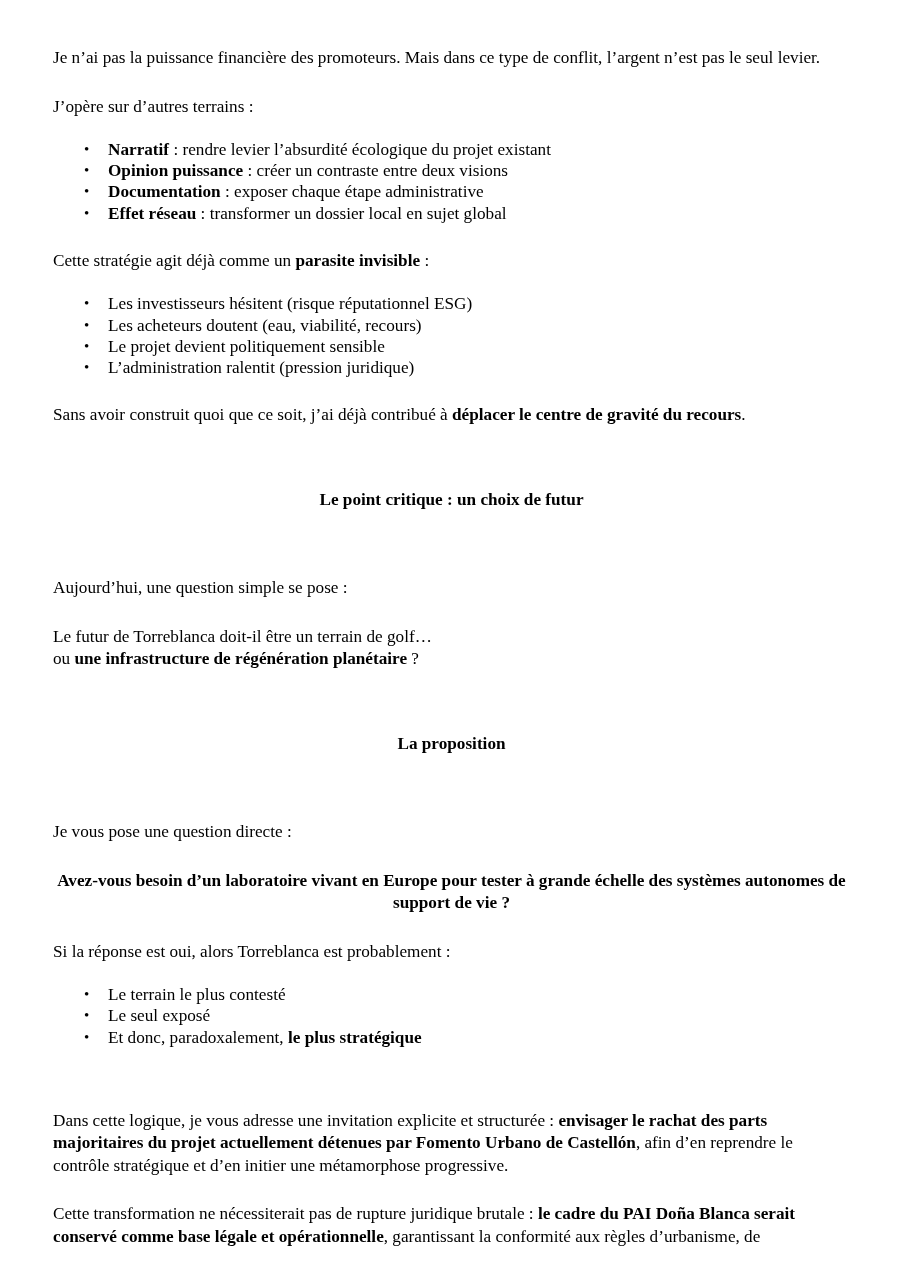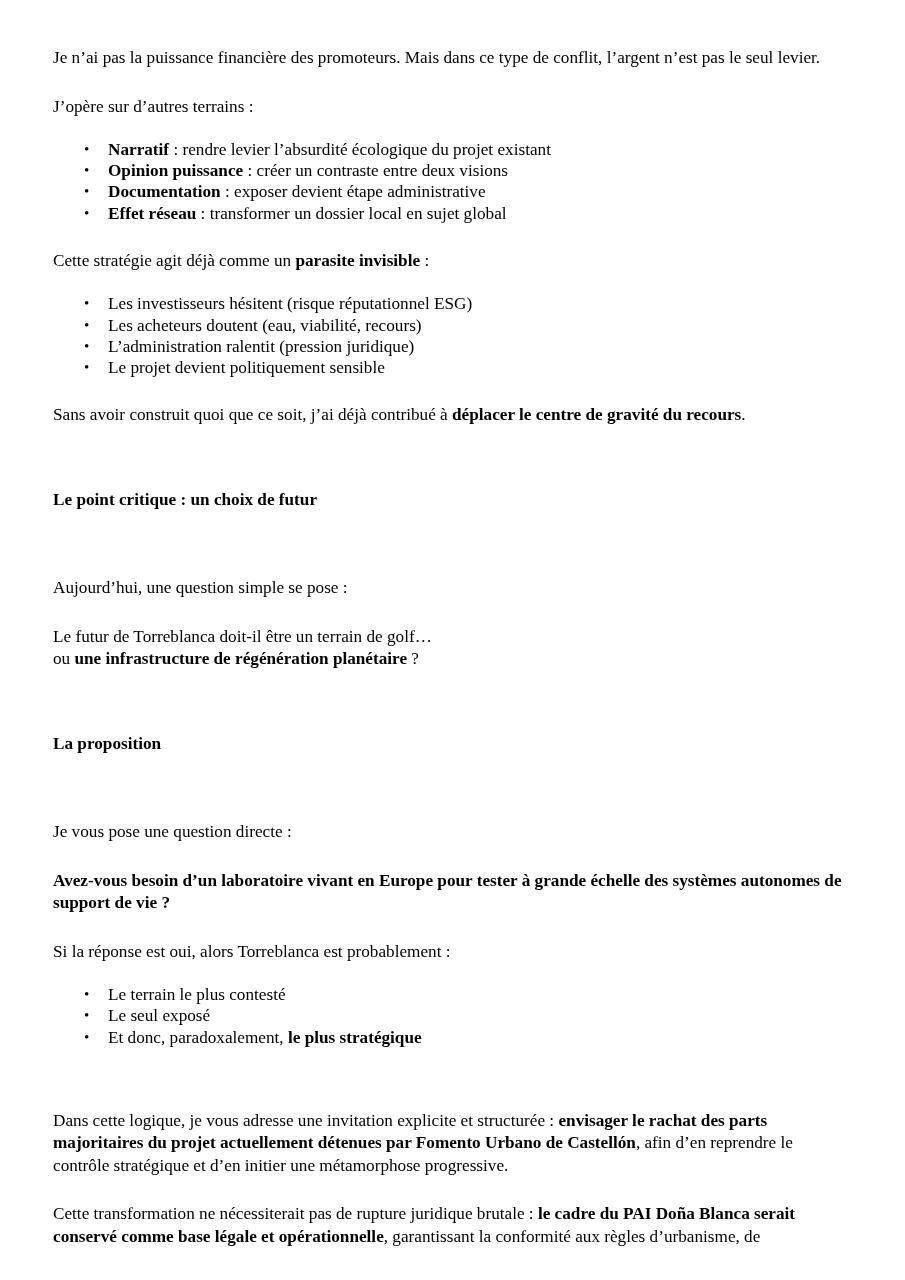--- a/index.html
+++ b/index.html
@@ -32,20 +32,21 @@
     margin: 0;
     font-size: 17.2px;
     line-height: 22.5px;
     text-align: left;
   }
   p.heading {
     margin: 0;
     font-size: 17.2px;
     line-height: 22.5px;
     font-weight: bold;
+    text-align: center;
   }
   ul.bullets {
     margin: 0;
     padding: 0;
     list-style: none;
   }
   ul.bullets > li {
     position: relative;
     margin: 0;
     padding-left: 55px;
@@ -78,35 +79,35 @@
 
     <div class="sp-md"></div>
 
     <p class="para">J’opère sur d’autres terrains :</p>
 
     <div class="sp-sm"></div>
 
     <ul class="bullets">
       <li><b>Narratif</b><span> : rendre levier l’absurdité écologique du projet existant</span></li>
       <li><b>Opinion puissance</b><span> : créer un contraste entre deux visions</span></li>
-      <li><b>Documentation</b><span> : exposer devient étape administrative</span></li>
+      <li><b>Documentation</b><span> : exposer chaque étape administrative</span></li>
       <li><b>Effet réseau</b><span> : transformer un dossier local en sujet global</span></li>
     </ul>
 
     <div class="sp-md"></div>
 
     <p class="para"><span>Cette stratégie agit déjà comme un </span><b>parasite invisible</b><span> :</span></p>
 
     <div class="sp-sm"></div>
 
     <ul class="bullets">
       <li>Les investisseurs hésitent (risque réputationnel ESG)</li>
       <li>Les acheteurs doutent (eau, viabilité, recours)</li>
+      <li>Le projet devient politiquement sensible</li>
       <li>L’administration ralentit (pression juridique)</li>
-      <li>Le projet devient politiquement sensible</li>
     </ul>
 
     <div class="sp-md"></div>
 
     <p class="para"><span>Sans avoir construit quoi que ce soit, j’ai déjà contribué à </span><b>déplacer le centre de gravité du recours</b><span>.</span></p>
 
     <div class="sp-xl"></div>
 
     <p class="heading">Le point critique : un choix de futur</p>
 

